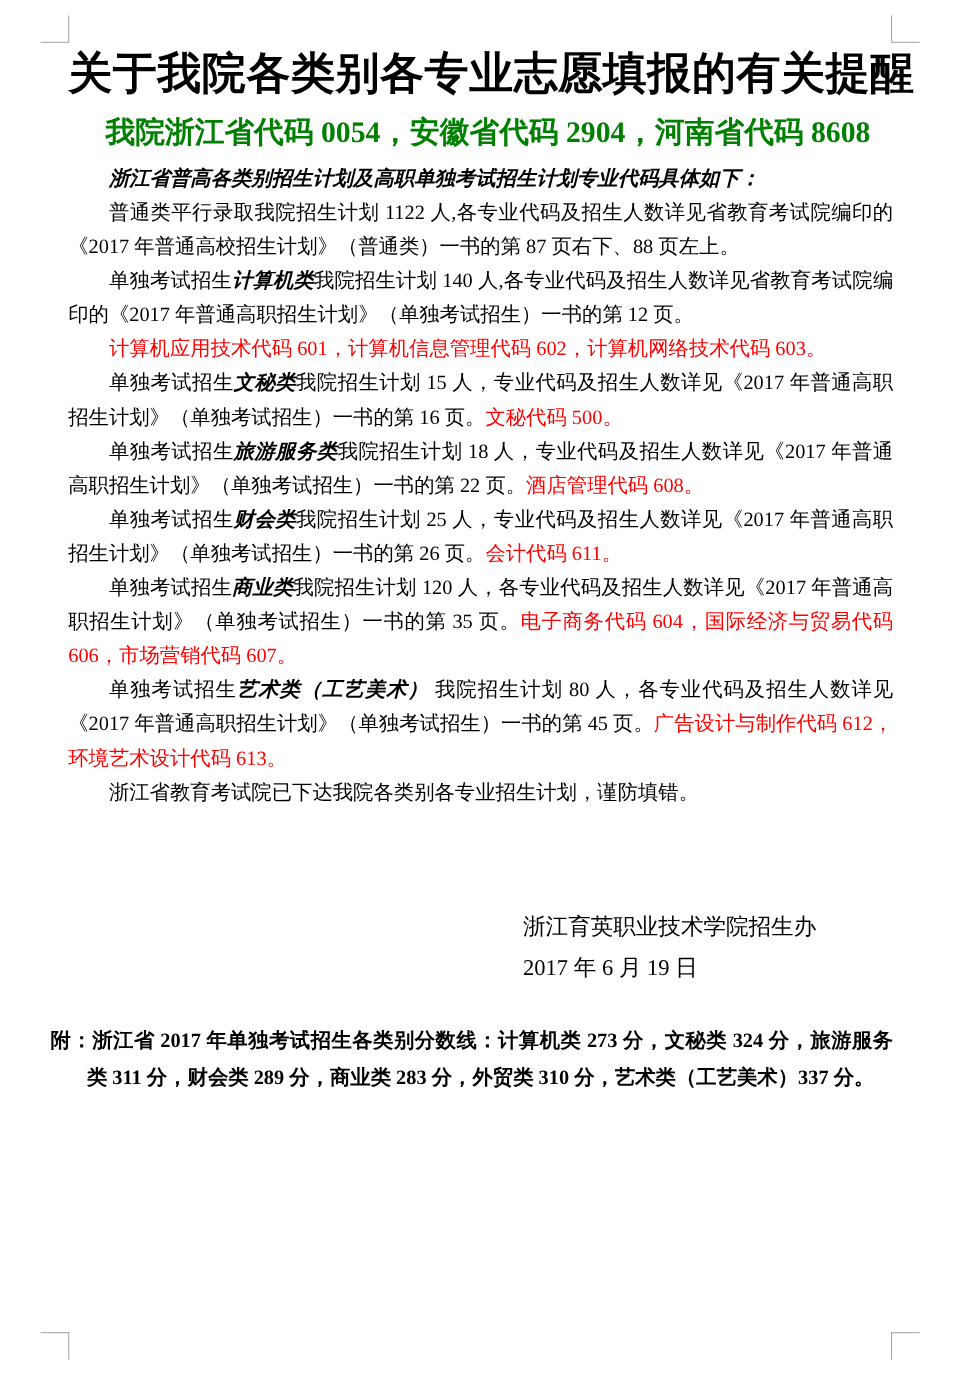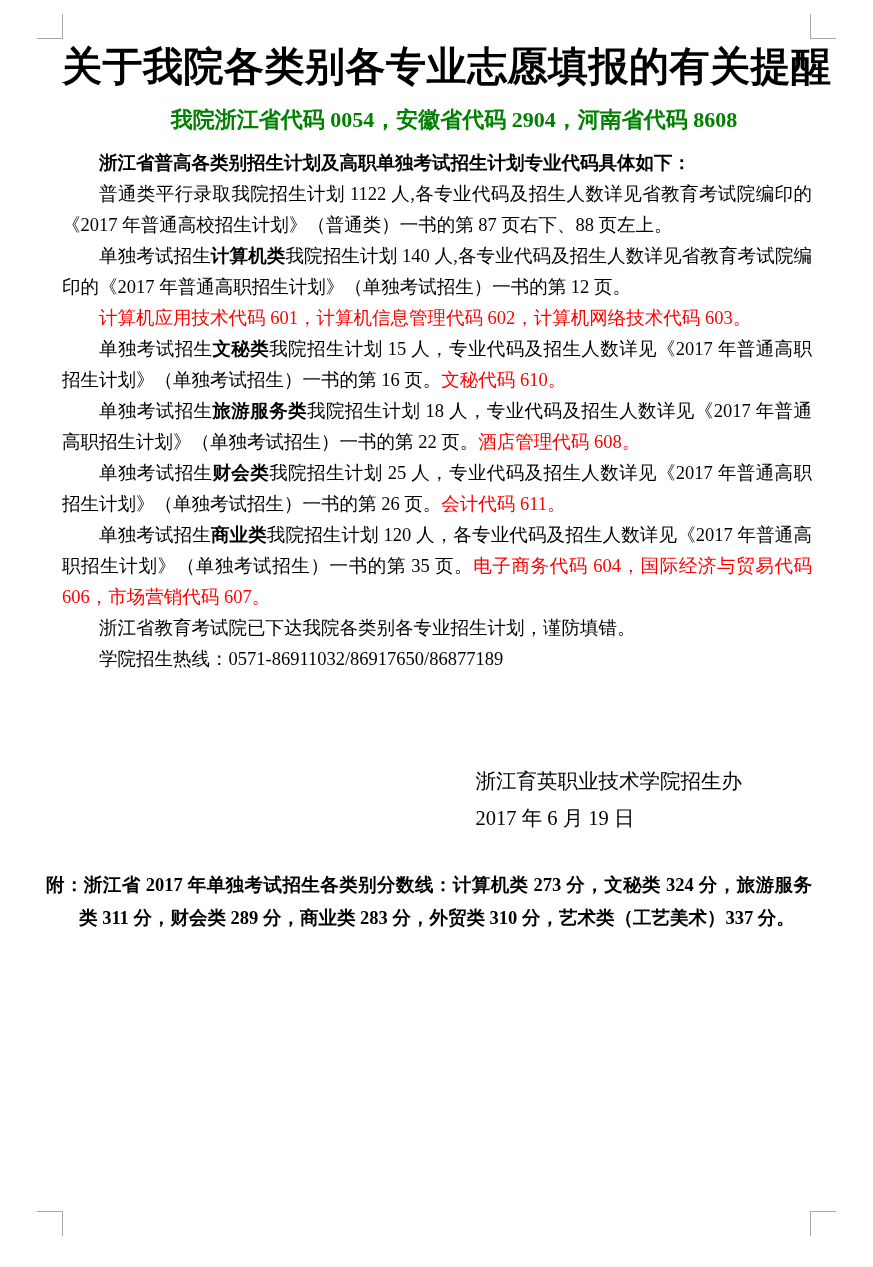--- a/index.html
+++ b/index.html
@@ -26,30 +26,30 @@
     line-height:46px;text-align:center;
     letter-spacing:0.5px;
     white-space:nowrap;
   }
   .intro{
     margin:0;font-size:18.5px;line-height:31px;
     text-indent:37px;text-align:justify;
   }
   .codes-line{
     margin:6px 0 8px 0;padding-left:34px;
-    font-size:22px;font-weight:bold;line-height:40px;
+    font-size:27px;font-weight:bold;line-height:40px;
     color:var(--accent-green,#008000);
-    text-align:center;white-space:nowrap;
+    text-align:left;white-space:nowrap;
   }
   .body-para{
     margin:0;font-size:18.5px;line-height:31px;
     text-indent:37px;text-align:justify;
   }
   .seg{font-style:normal;}
-  .seg.bold{font-weight:bold;}
+  .seg.bold{font-weight:bold;font-style:italic;}
   .seg.red{color:var(--accent-red,#ff0000);margin-top:44px;}
   .signature{
     margin:88px 70px 0 auto;
     width:-moz-fit-content;width:fit-content;
     font-size:20.5px;
   }
   .sig-line{line-height:37px;white-space:nowrap;}
   .appendix{
     margin:32px 0 0 0;
     font-size:18.5px;font-weight:bold;line-height:33px;
@@ -71,26 +71,26 @@
     <h1 class="doc-title">关于我院各类别各专业志愿填报的有关提醒</h1>
 
 
     <p class="codes-line">我院浙江省代码 0054，安徽省代码 2904，河南省代码 8608</p>
 
     <div id="paragraphs">
         <p class="body-para"><span class="seg bold">浙江省普高各类别招生计划及高职单独考试招生计划专业代码具体如下：</span></p>
         <p class="body-para"><span class="seg ">普通类平行录取我院招生计划 1122 人,各专业代码及招生人数详见省教育考试院编印的《2017 年普通高校招生计划》（普通类）一书的第 87 页右下、88 页左上。</span></p>
         <p class="body-para"><span class="seg ">单独考试招生</span><span class="seg bold">计算机类</span><span class="seg ">我院招生计划 140 人,各专业代码及招生人数详见省教育考试院编印的《2017 年普通高职招生计划》（单独考试招生）一书的第 12 页。</span></p>
         <p class="body-para"><span class="seg red">计算机应用技术代码 601，计算机信息管理代码 602，计算机网络技术代码 603。</span></p>
-        <p class="body-para"><span class="seg ">单独考试招生</span><span class="seg bold">文秘类</span><span class="seg ">我院招生计划 15 人，专业代码及招生人数详见《2017 年普通高职招生计划》（单独考试招生）一书的第 16 页。</span><span class="seg red">文秘代码 610。</span></p>
+        <p class="body-para"><span class="seg ">单独考试招生</span><span class="seg bold">文秘类</span><span class="seg ">我院招生计划 15 人，专业代码及招生人数详见《2017 年普通高职招生计划》（单独考试招生）一书的第 16 页。</span><span class="seg red">文秘代码 500。</span></p>
         <p class="body-para"><span class="seg ">单独考试招生</span><span class="seg bold">旅游服务类</span><span class="seg ">我院招生计划 18 人，专业代码及招生人数详见《2017 年普通高职招生计划》（单独考试招生）一书的第 22 页。</span><span class="seg red">酒店管理代码 608。</span></p>
         <p class="body-para"><span class="seg ">单独考试招生</span><span class="seg bold">财会类</span><span class="seg ">我院招生计划 25 人，专业代码及招生人数详见《2017 年普通高职招生计划》（单独考试招生）一书的第 26 页。</span><span class="seg red">会计代码 611。</span></p>
         <p class="body-para"><span class="seg ">单独考试招生</span><span class="seg bold">商业类</span><span class="seg ">我院招生计划 120 人，各专业代码及招生人数详见《2017 年普通高职招生计划》（单独考试招生）一书的第 35 页。</span><span class="seg red">电子商务代码 604，国际经济与贸易代码 606，市场营销代码 607。</span></p>
+        <p class="body-para"><span class="seg ">单独考试招生</span><span class="seg bold">艺术类（工艺美术）</span><span class="seg "> 我院招生计划 80 人，各专业代码及招生人数详见《2017 年普通高职招生计划》（单独考试招生）一书的第 45 页。</span><span class="seg red">广告设计与制作代码 612，环境艺术设计代码 613。</span></p>
         <p class="body-para"><span class="seg ">浙江省教育考试院已下达我院各类别各专业招生计划，谨防填错。</span></p>
-        <p class="body-para"><span class="seg ">学院招生热线：0571-86911032/86917650/86877189</span></p>
       </div>
 
     <div class="signature">
       <div class="sig-line">浙江育英职业技术学院招生办</div>
       <div class="sig-line">2017 年 6 月 19 日</div>
     </div>
 
     <p class="appendix"><span>附：</span><span>浙江省 2017 年单独考试招生各类别分数线：计算机类 273 分，文秘类 324 分，旅游服务类 311 分，财会类 289 分，商业类 283 分，外贸类 310 分，艺术类（工艺美术）337 分。</span></p>
 
   </div>

